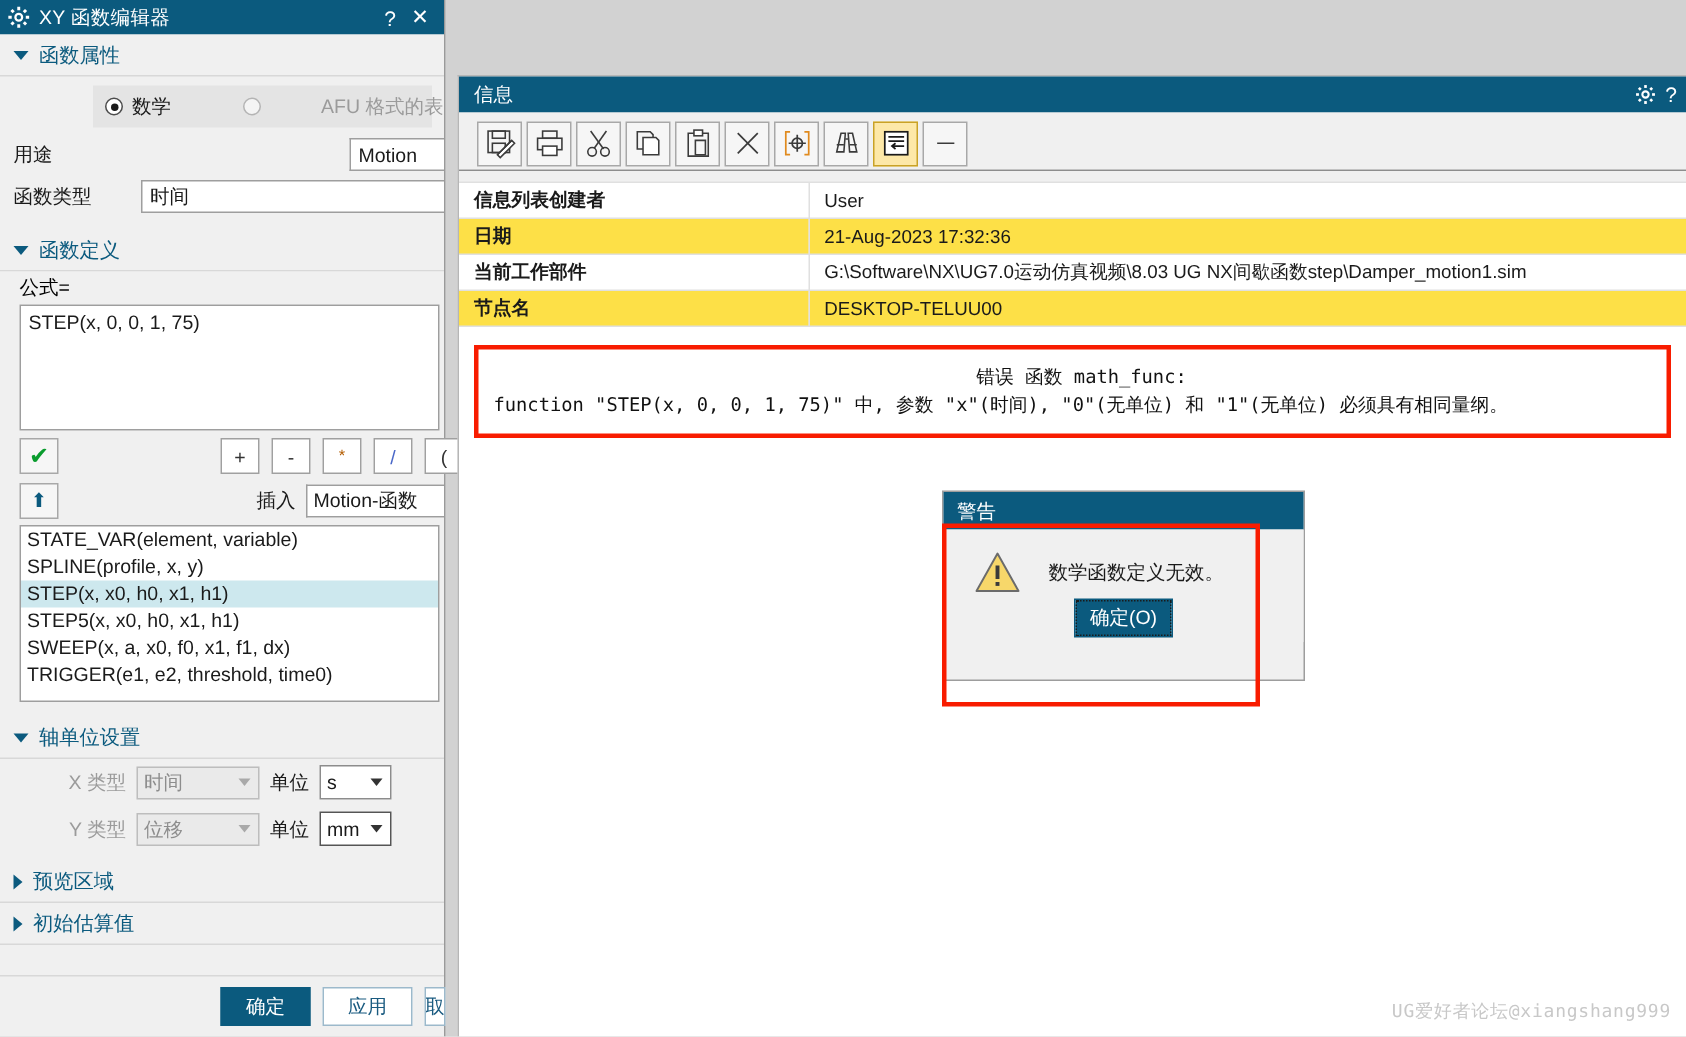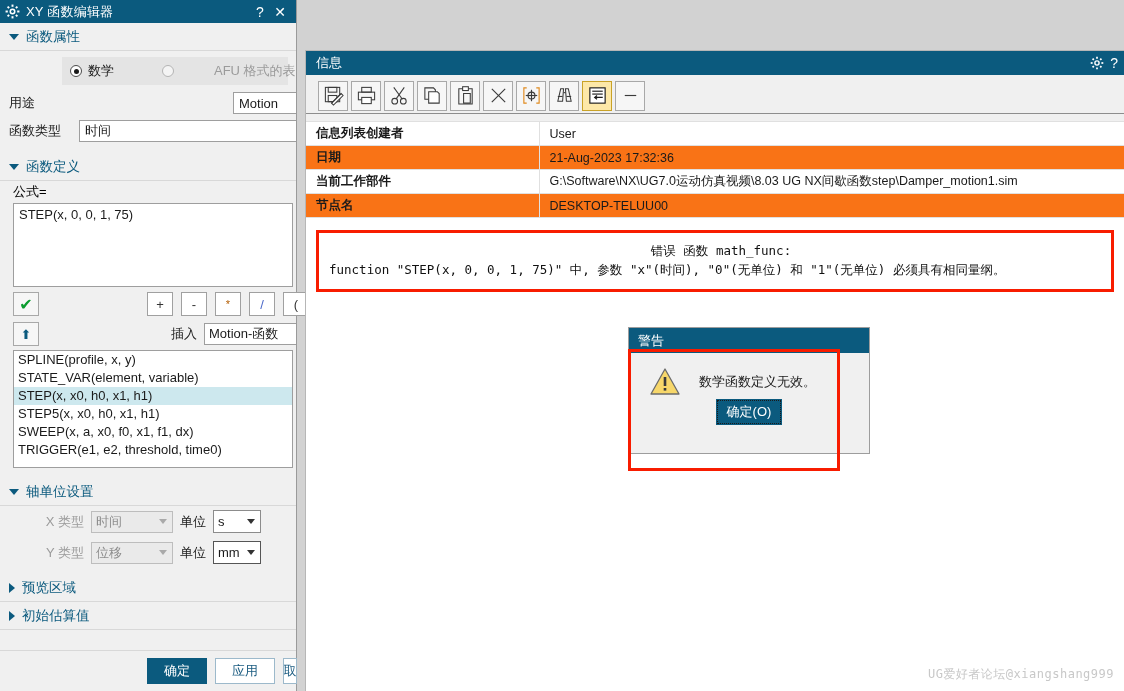--- a/index.html
+++ b/index.html
@@ -42,21 +42,21 @@
   .radio-band {
     margin: 6px 8px 4px 62px; background: #e4e4e4; padding: 5px 8px;
     display: flex; align-items: center; gap: 10px;
   }
   .radio { display: flex; align-items: center; gap: 6px; font-size: 13px; color: #1a1a1a; white-space: nowrap;}
   .radio.disabled { color: #9b9b9b; margin-left: 38px; gap: 40px; }
   .rdot { width: 12px; height: 12px; border-radius: 50%; border: 1px solid #4c4c4c; background: #fff; position: relative; flex: none;}
   .rdot.checked::after { content:""; position:absolute; left:2.5px; top:2.5px; width:5px; height:5px; border-radius:50%; background:#1a1a1a;}
   .rdot.dim { border-color: #b4b4b4; background: #f4f4f4;}
 
-  .frow { display: flex; align-items: center; padding: 3px 0 3px 9px; }
+  .frow { display: flex; align-items: center; padding: 3px 0 3px 9px; gap: 15px; }
   .frow .lbl { width: 70px; font-size: 13px; color: #1a1a1a; }
   .inputbox {
     border: 1px solid #9e9e9e; background: #ffffff; height: 22px;
     display: flex; align-items: center; padding: 0 5px; font-size: 13px; color: #1a1a1a;
     overflow: hidden; white-space: nowrap;
   }
   .frow .grow { flex: 1; margin-right: 0; }
 
   #formula-area {
     margin: 0 3px 0 13px; border: 1px solid #9e9e9e; background: #fff;
@@ -141,21 +141,21 @@
     display:flex;align-items:center;justify-content:center;
   }
   .tool.on { background:#fde8a8; border-color:#c9a227; }
   .tool svg { display:block; }
 
   #info-body { background:#fff; margin: 0 0 0 0; height: 578px; border-top:1px solid #8d8d8d;}
   table.meta { width: 100%; border-collapse: collapse; font-size: 12.5px; }
   table.meta td { padding: 3px 6px 3px 10px; border-bottom: 1px solid #e0e0e0; }
   table.meta td.k { width: 233px; font-weight: bold; color:#1a1a1a; border-right:1px solid #e0e0e0;}
   table.meta td.v { color:#1a1a1a; }
-  table.meta tr.alt td { background: #f97316; }
+  table.meta tr.alt td { background: #fde047; }
 
   #error-wrap { margin: 12px 10px 0 10px; position: relative; }
   #error-box {
     border: 3px solid #f81c00; background:#fff; padding: 8px 10px 10px 10px;
     font-family: "DejaVu Sans Mono", "Liberation Mono", monospace;
     font-size: 12.5px; line-height: 19px; color:#111;
   }
   #error-box .l1 { padding-left: 12px; text-align: center; }
 
   
@@ -260,22 +260,22 @@
       <div class="row-insert">
         <div class="sq-btn">
           <span class="up-arrow">⬆</span>
         </div>
         <div class="spacer"></div>
         <div class="insert-lbl">插入</div>
         <div class="combo" style="width:92px;border-right:none;">Motion-函数</div>
       </div>
 
       <div id="func-list">
+        <div class="item">STATE_VAR(element, variable)</div>
         <div class="item">SPLINE(profile, x, y)</div>
-        <div class="item">STATE_VAR(element, variable)</div>
         <div class="item sel">STEP(x, x0, h0, x1, h1)</div>
         <div class="item">STEP5(x, x0, h0, x1, h1)</div>
         <div class="item">SWEEP(x, a, x0, f0, x1, f1, dx)</div>
         <div class="item">TRIGGER(e1, e2, threshold, time0)</div>
       </div>
       <div style="height:10px"></div>
     </div>
 
     <div class="section-header">
       <span class="tri-down"></span>

